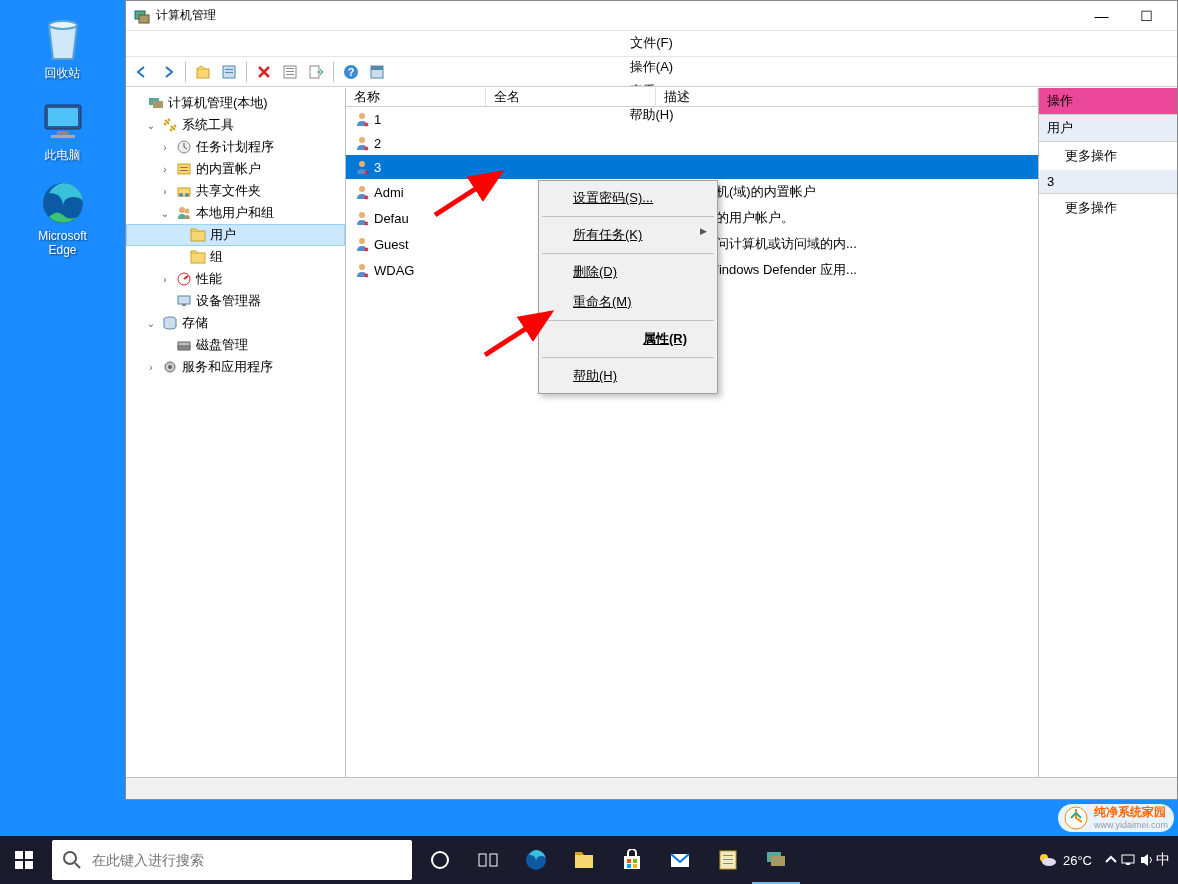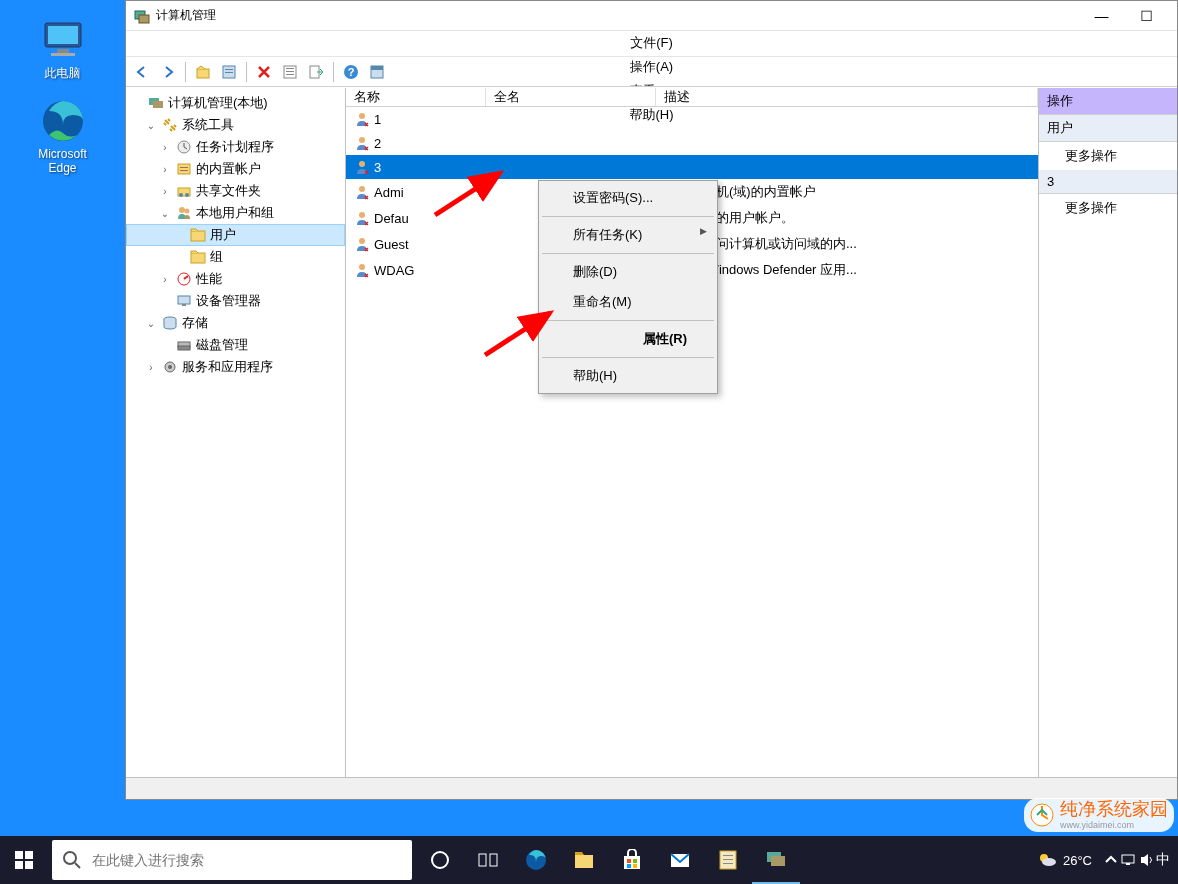--- a/index.html
+++ b/index.html
@@ -37,58 +37,67 @@
 .list-panel { flex: 1; border-right: 1px solid #c0c0c0; display: flex; flex-direction: column; position: relative; }
 .list-header { display: flex; border-bottom: 1px solid #d0d0d0; background: #fff; }
 .list-header .col { font-size: 13px; padding: 0 8px; border-right: 1px solid #e0e0e0; }
 .list-body { flex: 1; overflow: auto; }
 .list-row { display: flex; font-size: 13px; padding: 2px 0; align-items: center; cursor: pointer; }
 .list-row.selected { background: #0078d7; color: #fff; }
 .list-row .cell { padding: 2px 8px; overflow: hidden; text-overflow: ellipsis; white-space: nowrap; display: flex; align-items: center; }
 .user-icon { width: 16px; height: 16px; margin-right: 4px; flex-shrink: 0; }
 
 .action-panel { width: 138px; display: flex; flex-direction: column; }
-.action-header { font-size: 13px; padding: 4px 8px; border-bottom: 1px solid #d0d0d0; background: #c4b5fd; }
+.action-header { font-size: 13px; padding: 4px 8px; border-bottom: 1px solid #d0d0d0; background: #ec4899; }
 .action-section { background: #e8eef7; border-bottom: 1px solid #d0d0d0; font-size: 13px; padding: 4px 8px; }
 .action-link { font-size: 13px; padding: 5px 8px 5px 26px; cursor: pointer; color: #000; }
 
 .statusbar { height: 22px; border-top: 1px solid #c0c0c0; background: #f0f0f0; }
 
 
 .context-menu { position: absolute; background: #f0f0f0; border: 1px solid #a0a0a0; box-shadow: 3px 3px 6px rgba(0,0,0,.25); font-size: 13px; padding: 2px; min-width: 180px; }
-.ctx-item { padding: 6px 28px 6px 32px; cursor: pointer; position: relative; }
+.ctx-item { padding: 6px 28px 6px 32px; cursor: pointer; position: relative; text-decoration: underline; }
 .ctx-item.has-sub::after { content: "▶"; position: absolute; right: 8px; font-size: 9px; color: #555; }
 .ctx-sep { height: 1px; background: #c0c0c0; margin: 3px 1px; }
 .ctx-item.bold { font-weight: bold; text-align: right; }
 
 
 .red-arrow { position: absolute; pointer-events: none; }
 
 
 .taskbar { position: absolute; bottom: 0; left: 0; width: 1178px; height: 48px; background: #1b1b2e; display: flex; align-items: center; color: #fff; }
 .start-btn { width: 48px; height: 48px; display: flex; align-items: center; justify-content: center; cursor: pointer; }
 .search-box { height: 40px; width: 360px; background: #fff; display: flex; align-items: center; margin: 4px; border-radius: 2px; }
 .search-box .search-icon { width: 20px; height: 20px; margin: 0 10px; }
 .search-box input { border: none; outline: none; font-size: 14px; flex: 1; color: #888; }
 .task-btn { width: 48px; height: 48px; display: flex; align-items: center; justify-content: center; cursor: pointer; }
 .tray { margin-left: auto; display: flex; align-items: center; padding-right: 8px; font-size: 13px; }
 .tray .weather { display: flex; align-items: center; gap: 6px; margin-right: 10px; }
 .tray-icon { width: 18px; height: 18px; cursor: pointer; }
 
 
 .watermark { position: absolute; bottom: 52px; right: 4px; display: flex; align-items: center; gap: 6px; background: rgba(255,255,255,.9); padding: 2px 6px; border-radius: 14px; }
-.watermark .wm-text { font-size: 18px; color: #ff6600; font-weight: normal; line-height: 1.1; }
+.watermark .wm-text { font-size: 12px; color: #ff6600; font-weight: bold; line-height: 1.1; }
 .watermark .wm-sub { font-size: 9px; color: #999; }
 
 svg { display: block; }
 </style>
 </head>
 <body>
 
 <div class="desktop">
+  <div class="desktop-icon">
+    <div class="icon-img">
+        <svg viewBox="0 0 48 48">
+          <path d="M10 10 L38 10 L34 44 L14 44 Z" fill="#d0e8f8" stroke="#5aa4d4" stroke-width="2"></path>
+          <ellipse cx="24" cy="10" rx="14" ry="4" fill="#e8f4fc" stroke="#5aa4d4" stroke-width="2"></ellipse>
+        </svg>
+      </div>
+    <div class="label">回收站</div>
+  </div>
   <div class="desktop-icon">
     <div class="icon-img">
         <svg viewBox="0 0 48 48">
           <rect x="6" y="8" width="36" height="24" rx="2" fill="#2b5797" stroke="#1a3a66"></rect>
           <rect x="9" y="11" width="30" height="18" fill="#4fc3f7"></rect>
           <rect x="18" y="34" width="12" height="4" fill="#888"></rect>
           <rect x="12" y="38" width="24" height="3" fill="#aaa"></rect>
         </svg>
       </div>
     <div class="label">此电脑</div>

